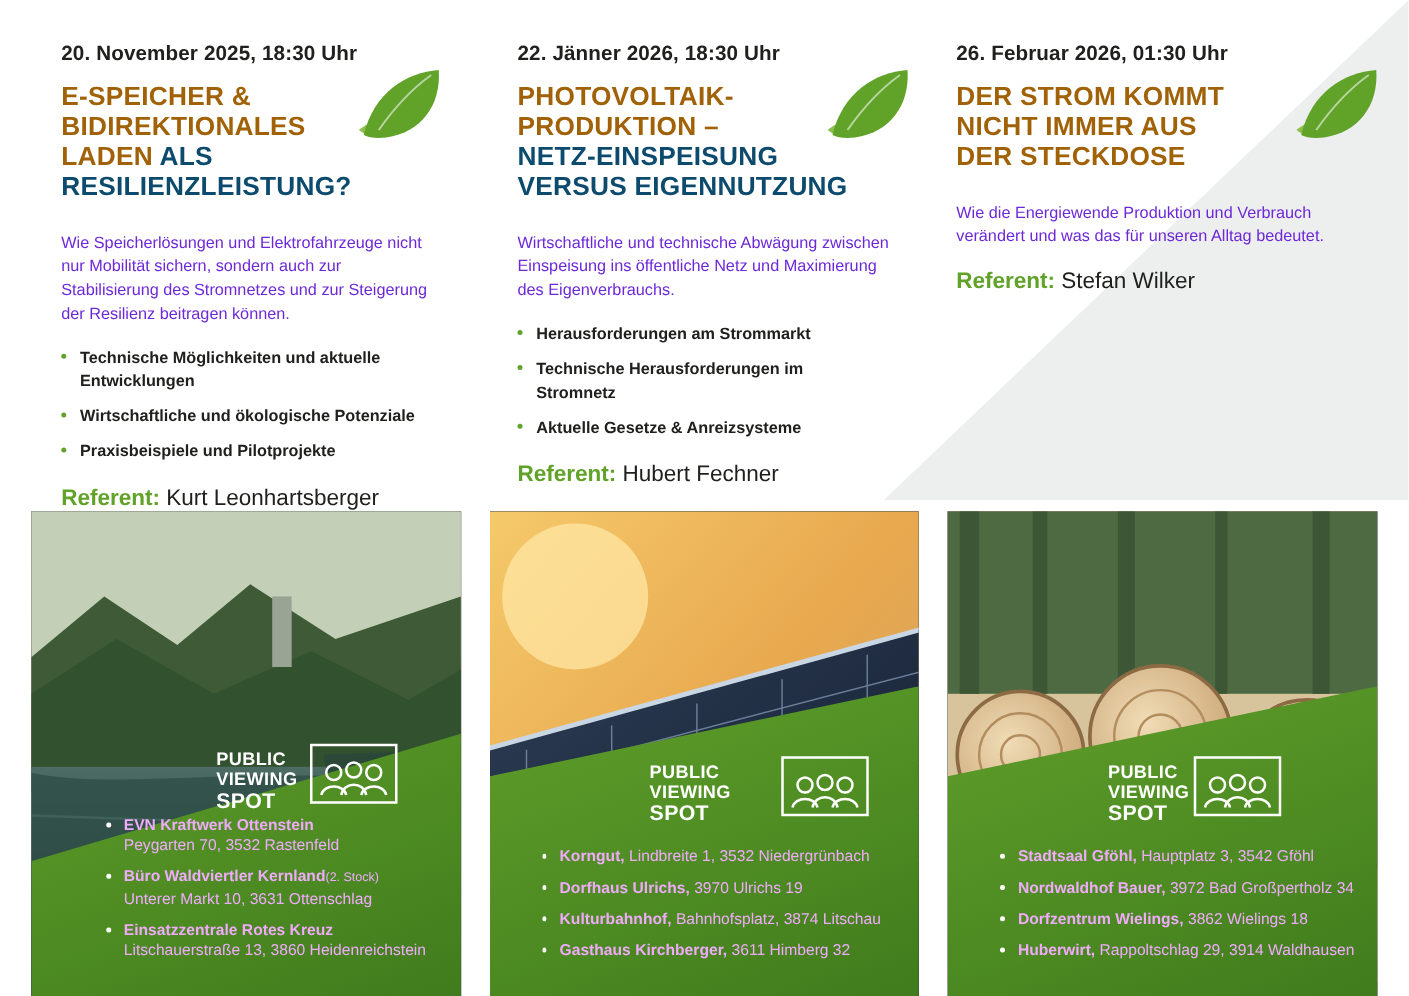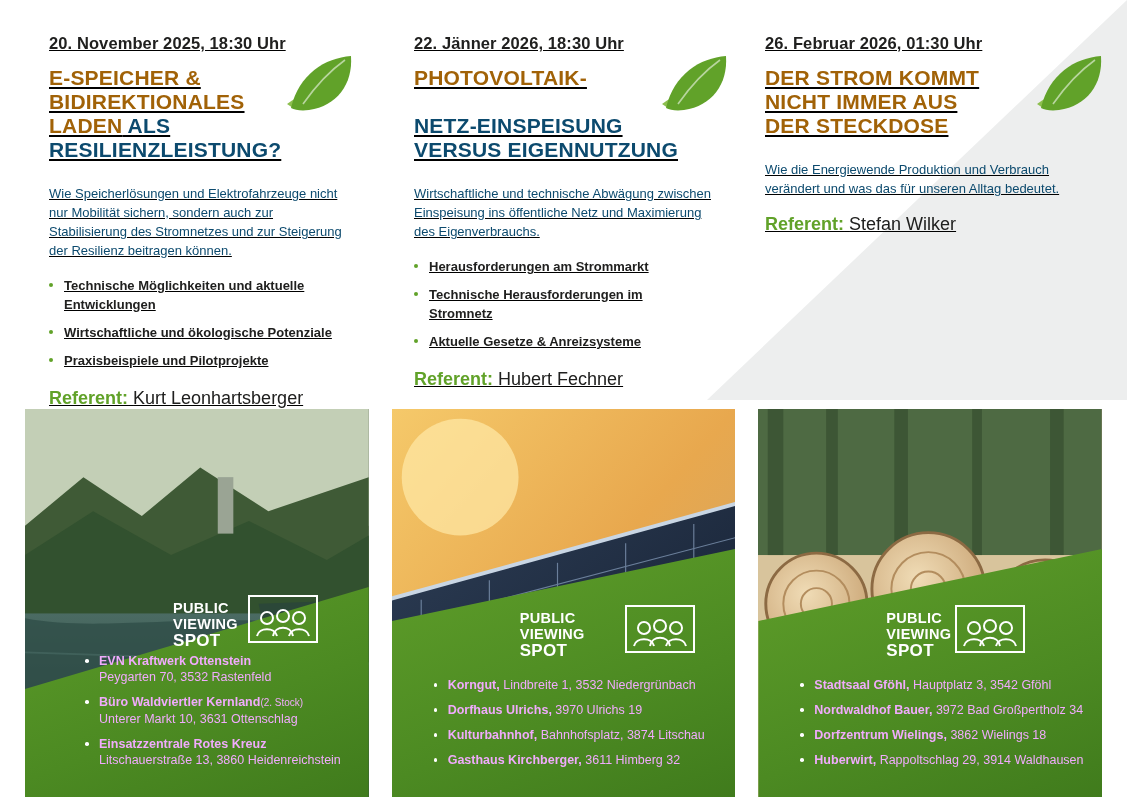--- a/index.html
+++ b/index.html
@@ -2,21 +2,21 @@
 <html><head>
 <meta charset="utf-8">
 <style>
   * { box-sizing: border-box; margin: 0; padding: 0; }
   html, body {
     width: 1127px; height: 797px;
     font-family: "Liberation Sans", sans-serif;
     background: #ffffff;
     overflow: hidden;
   }
-  .page { position: relative; width: 1127px; height: 797px; background: #ffffff; text-decoration: underline; }
+  .page { position: relative; width: 1127px; height: 797px; background: #ffffff; }
 
   
   .diag-grey {
     position: absolute; top: 0; right: 0; width: 420px; height: 400px;
     background: #edeeee;
     clip-path: polygon(100% 0, 100% 100%, 0 100%);
     z-index: 0;
   }
   .diag-grey-left {
     position: absolute; top: 0; left: 0; width: 1127px; height: 392px;
@@ -35,21 +35,21 @@
     letter-spacing: .1px; margin-bottom: 13px;
   }
   .title {
     font-size: 21px; line-height: 24px; font-weight: bold;
     color: #61a229; text-transform: uppercase; letter-spacing: .2px;
     margin-bottom: 22px;
   }
   .title .dark { color: #a16207; }
   .title .lite { color: #0c4a6e; margin-top: 20px; }
   .intro {
-    font-size: 13px; line-height: 19px; color: #0c4a6e; margin-bottom: 16px;
+    font-size: 13px; line-height: 19px; color: #6d28d9; margin-bottom: 16px;
     max-width: 300px;
   }
   ul.bullets { list-style: none; margin: 0 0 18px 0; }
   ul.bullets li {
     position: relative; padding-left: 15px; font-size: 13px; line-height: 19px;
     font-weight: bold; color: #20201f; margin-bottom: 9px; max-width: 290px;
   }
   ul.bullets li:before {
     content: ""; position: absolute; left: 0; top: 7px;
     width: 4px; height: 4px; border-radius: 50%; background: #61a229;
@@ -136,21 +136,21 @@
 
     <div class="col c2">
       <svg class="leaf" viewBox="0 0 78 66">
         <path d="M8 56 C22 46 30 44 40 42 C28 46 20 52 14 60 Z" fill="#8dbf4f"></path>
         <path d="M12 60 C20 26 46 10 72 8 C74 36 58 58 30 62 C22 63 16 62 12 60 Z" fill="#61a229"></path>
         <path d="M66 12 C52 22 38 36 24 56" stroke="#ffffff" stroke-width="1.6" fill="none" opacity=".55"></path>
       </svg>
       <div class="date">22. Jänner 2026, 18:30 Uhr</div>
       <div class="title">
         <span class="dark">PHOTOVOLTAIK-</span><br>
-        <br>
+        <span class="dark">PRODUKTION –</span><br>
         <span class="lite">NETZ-EINSPEISUNG</span><br>
         <span class="lite">VERSUS EIGENNUTZUNG</span>
       </div>
       <div class="intro">Wirtschaftliche und technische Abwägung zwischen Einspeisung ins öffentliche Netz und Maximierung des Eigenverbrauchs.</div>
       <ul class="bullets">
         <li>Herausforderungen am Strommarkt</li>
         <li>Technische Herausforderungen im Stromnetz</li>
         <li>Aktuelle Gesetze &amp; Anreizsysteme</li>
       </ul>
       <div class="ref">

